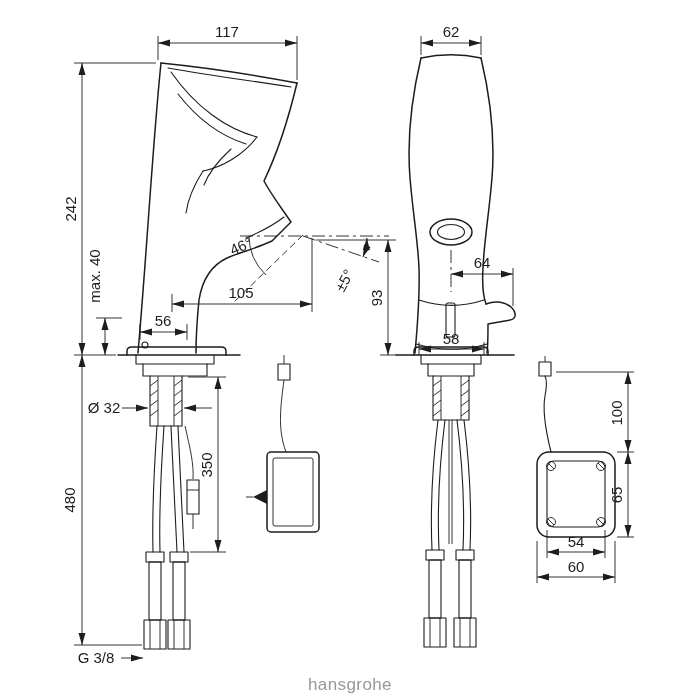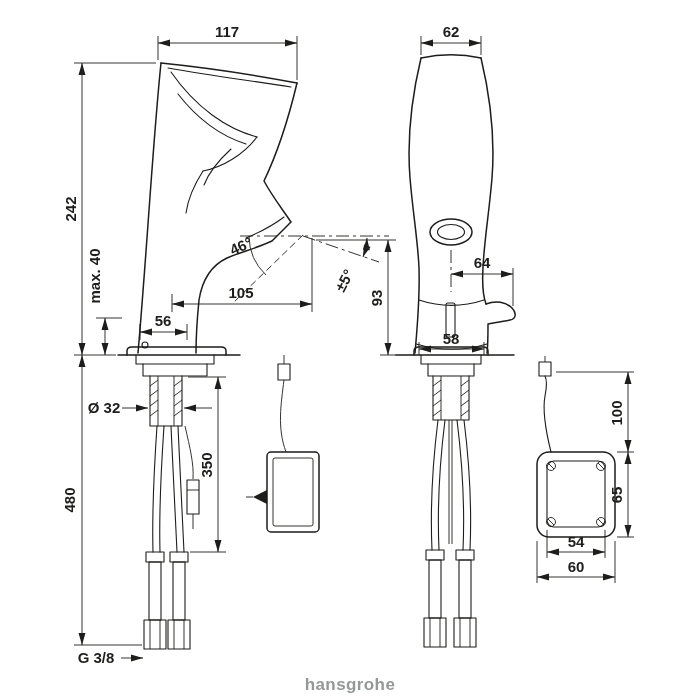--- a/index.html
+++ b/index.html
@@ -1,17 +1,17 @@
 <!DOCTYPE html>
 <html><head>
 <meta charset="utf-8">
 <style>
   html,body{margin:0;padding:0;background:#fff;}
   .stage{position:relative;width:700px;height:700px;background:#ffffff;overflow:hidden;
-         font-family:"Liberation Sans",sans-serif;font-weight:bold;}
+         font-family:"Liberation Sans",sans-serif;}
   svg{display:block}
   .obj{fill:none;stroke:#1d1d1b;stroke-width:1.5;stroke-linecap:round;stroke-linejoin:round}
   .med{fill:none;stroke:#1d1d1b;stroke-width:1.1;stroke-linecap:round;stroke-linejoin:round}
   .thin{fill:none;stroke:#1d1d1b;stroke-width:0.9;stroke-linecap:butt}
   .dash{fill:none;stroke:#1d1d1b;stroke-width:0.9;stroke-dasharray:7 4}
   .cdash{fill:none;stroke:#1d1d1b;stroke-width:0.9;stroke-dasharray:13 4 3 4}
   .dim{font-size:15px;fill:#1d1d1b;text-anchor:middle;font-family:"Liberation Sans",sans-serif}
   .logo{font-size:17px;fill:#949897;text-anchor:middle;letter-spacing:.4px;
         font-family:"Liberation Sans",sans-serif}
 </style>

